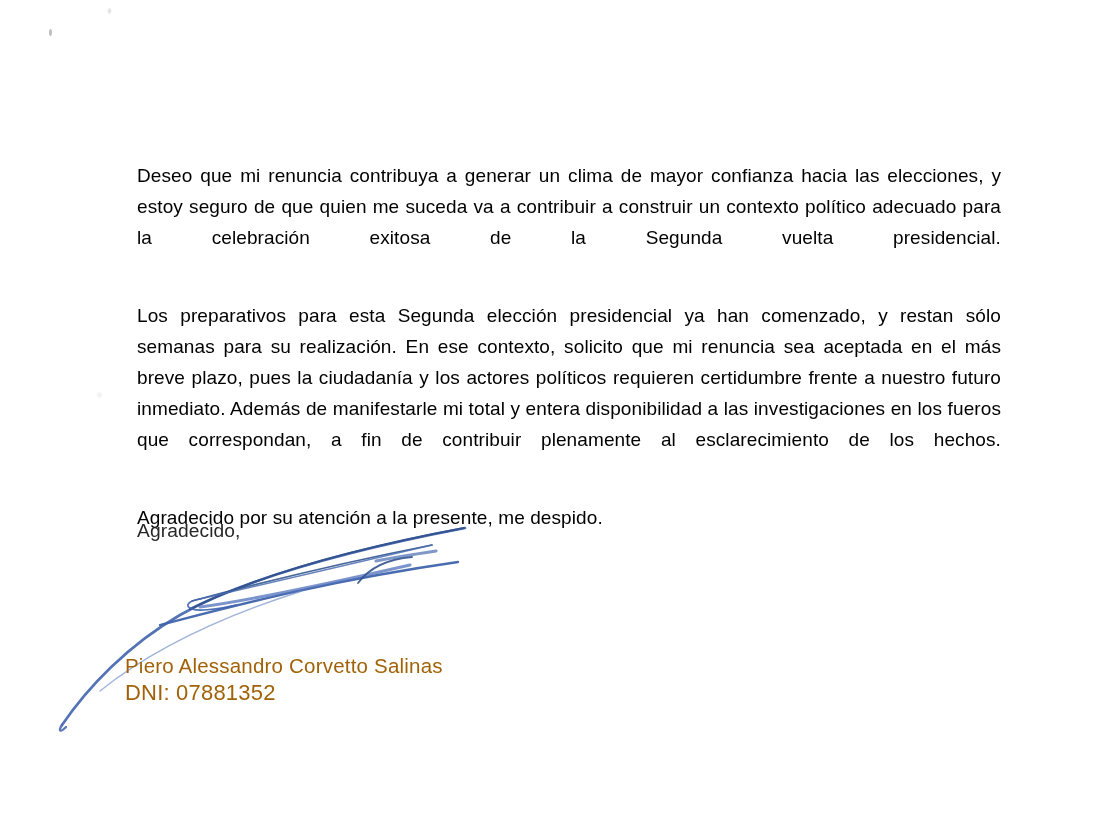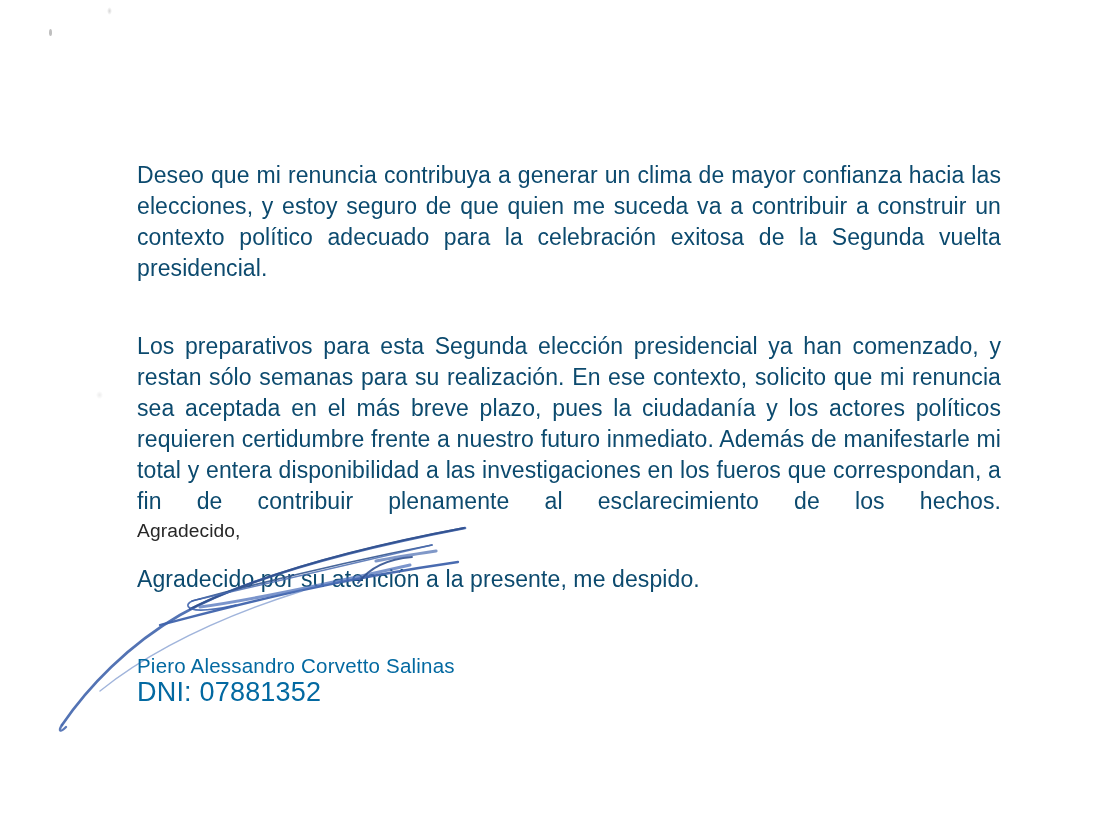--- a/index.html
+++ b/index.html
@@ -37,23 +37,23 @@
   
   .letter-body {
     position: absolute;
     left: 137px;
     top: 160px;
     width: 864px;
   }
 
   .para {
     margin: 0 0 16px 0;
-    font-size: 23px;
+    font-size: 19px;
     line-height: 31px;
-    color: #0c4a6e;
+    color: #000000;
     text-align: justify;
     text-justify: inter-word;
     letter-spacing: .1px;
     -webkit-font-smoothing: antialiased;
   }
   .para:last-child { margin-bottom: 0; }
 
   
   .para.justified::after {
     content: "";
@@ -84,32 +84,32 @@
     top: 505px;
     width: 460px;
     height: 240px;
     pointer-events: none;
   }
   .signature-layer svg { display: block; overflow: visible; }
 
   
   .signer-block {
     position: absolute;
-    left: 137px;
+    left: 125px;
     top: 652px;
-    color: #0369a1;
+    color: #a16207;
   }
   .signer-name {
     font-size: 20.5px;
     line-height: 27px;
     letter-spacing: .2px;
     white-space: nowrap;
   }
   .signer-dni {
-    font-size: 27px;
+    font-size: 22px;
     line-height: 27px;
     letter-spacing: .2px;
     white-space: nowrap;
   }
 </style>
 </head>
 <body>
 
 <div id="page">
 

